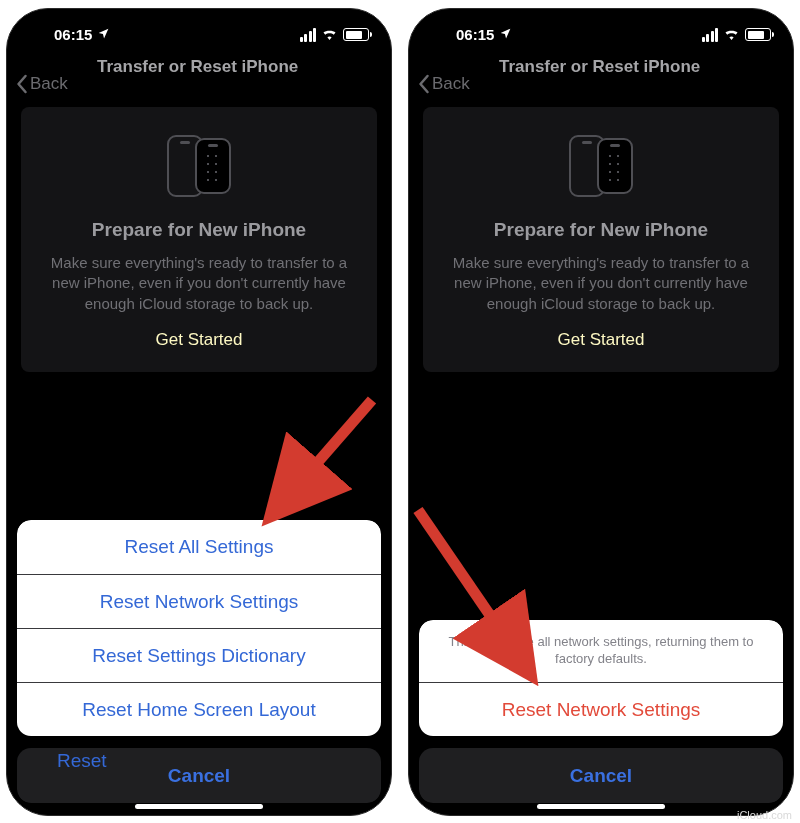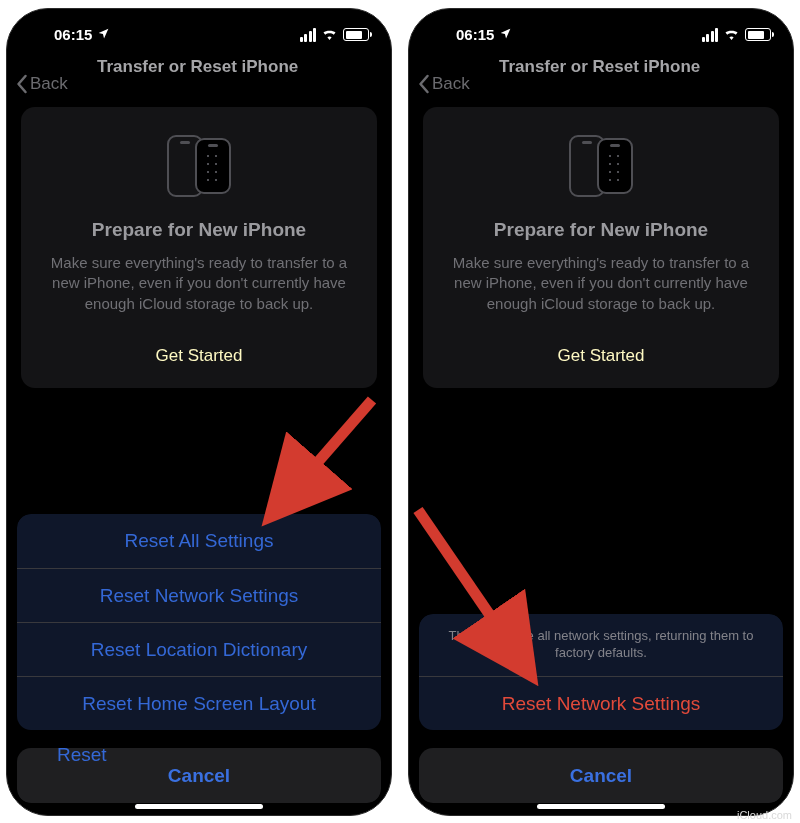--- a/index.html
+++ b/index.html
@@ -57,21 +57,21 @@
     font-size: 17px;
     font-weight: 600;
     pointer-events: none;
     padding-left: 56px;
     text-align: left;
   }
   .nav-title-inner { margin-left: 34px; }
   .content { padding: 18px 14px 0 14px; }
   .card {
     background: #141416;
-    border-radius: 14px;
+    border-radius: 8px;
     padding: 22px 16px;
     text-align: center;
   }
   .icons-row {
     display: flex;
     justify-content: center;
     gap: 0;
     margin-bottom: 16px;
     height: 74px;
     align-items: center;
@@ -104,49 +104,49 @@
   .card h2 {
     color: #9b9b9f;
     font-size: 19px;
     font-weight: 600;
     margin-bottom: 12px;
   }
   .card p {
     color: #707075;
     font-size: 15px;
     line-height: 1.35;
-    margin-bottom: 32px;
+    margin-bottom: 16px;
   }
   .link-btn {
     color: #fef9c3;
     font-size: 17px;
   }
   .sheet {
     position: absolute;
     left: 10px; right: 10px;
     border-radius: 14px;
     overflow: hidden;
   }
   .sheet-list {
-    background: #0f172a;
+    background: #ffffff;
     border-radius: 14px;
     overflow: hidden;
   }
   .sheet-item {
     height: 54px;
     display: flex;
     align-items: center;
     justify-content: center;
     color: #3468d6;
     font-size: 19px;
     border-top: 0.5px solid #39393d;
   }
   .sheet-item:first-child { border-top: none; }
   .sheet-cancel {
-    margin-top: 18px;
+    margin-top: 12px;
     height: 55px;
     background: #1f1f21;
     border-radius: 14px;
     display: flex;
     align-items: center;
     justify-content: center;
     color: #3a70e0;
     font-size: 19px;
     font-weight: 600;
   }
@@ -253,21 +253,21 @@
       <h2>Prepare for New iPhone</h2>
       <p>Make sure everything's ready to transfer to a new iPhone, even if you don't currently have enough iCloud storage to back up.</p>
       <div class="link-btn">Get Started</div>
     </div>
   </div>
 
   <div class="sheet" style="bottom:12px">
     <div class="sheet-list">
       <div class="sheet-item">Reset All Settings</div>
       <div class="sheet-item">Reset Network Settings</div>
-      <div class="sheet-item">Reset Location Dictionary</div>
+      <div class="sheet-item">Reset Settings Dictionary</div>
       <div class="sheet-item">Reset Home Screen Layout</div>
     </div>
     <div style="position:relative;height:0">
       <span class="peek" style="top:14px">Reset</span>
     </div>
     <div class="sheet-cancel">Cancel</div>
   </div>
 
   <div class="home-indicator"></div>
 </div>

